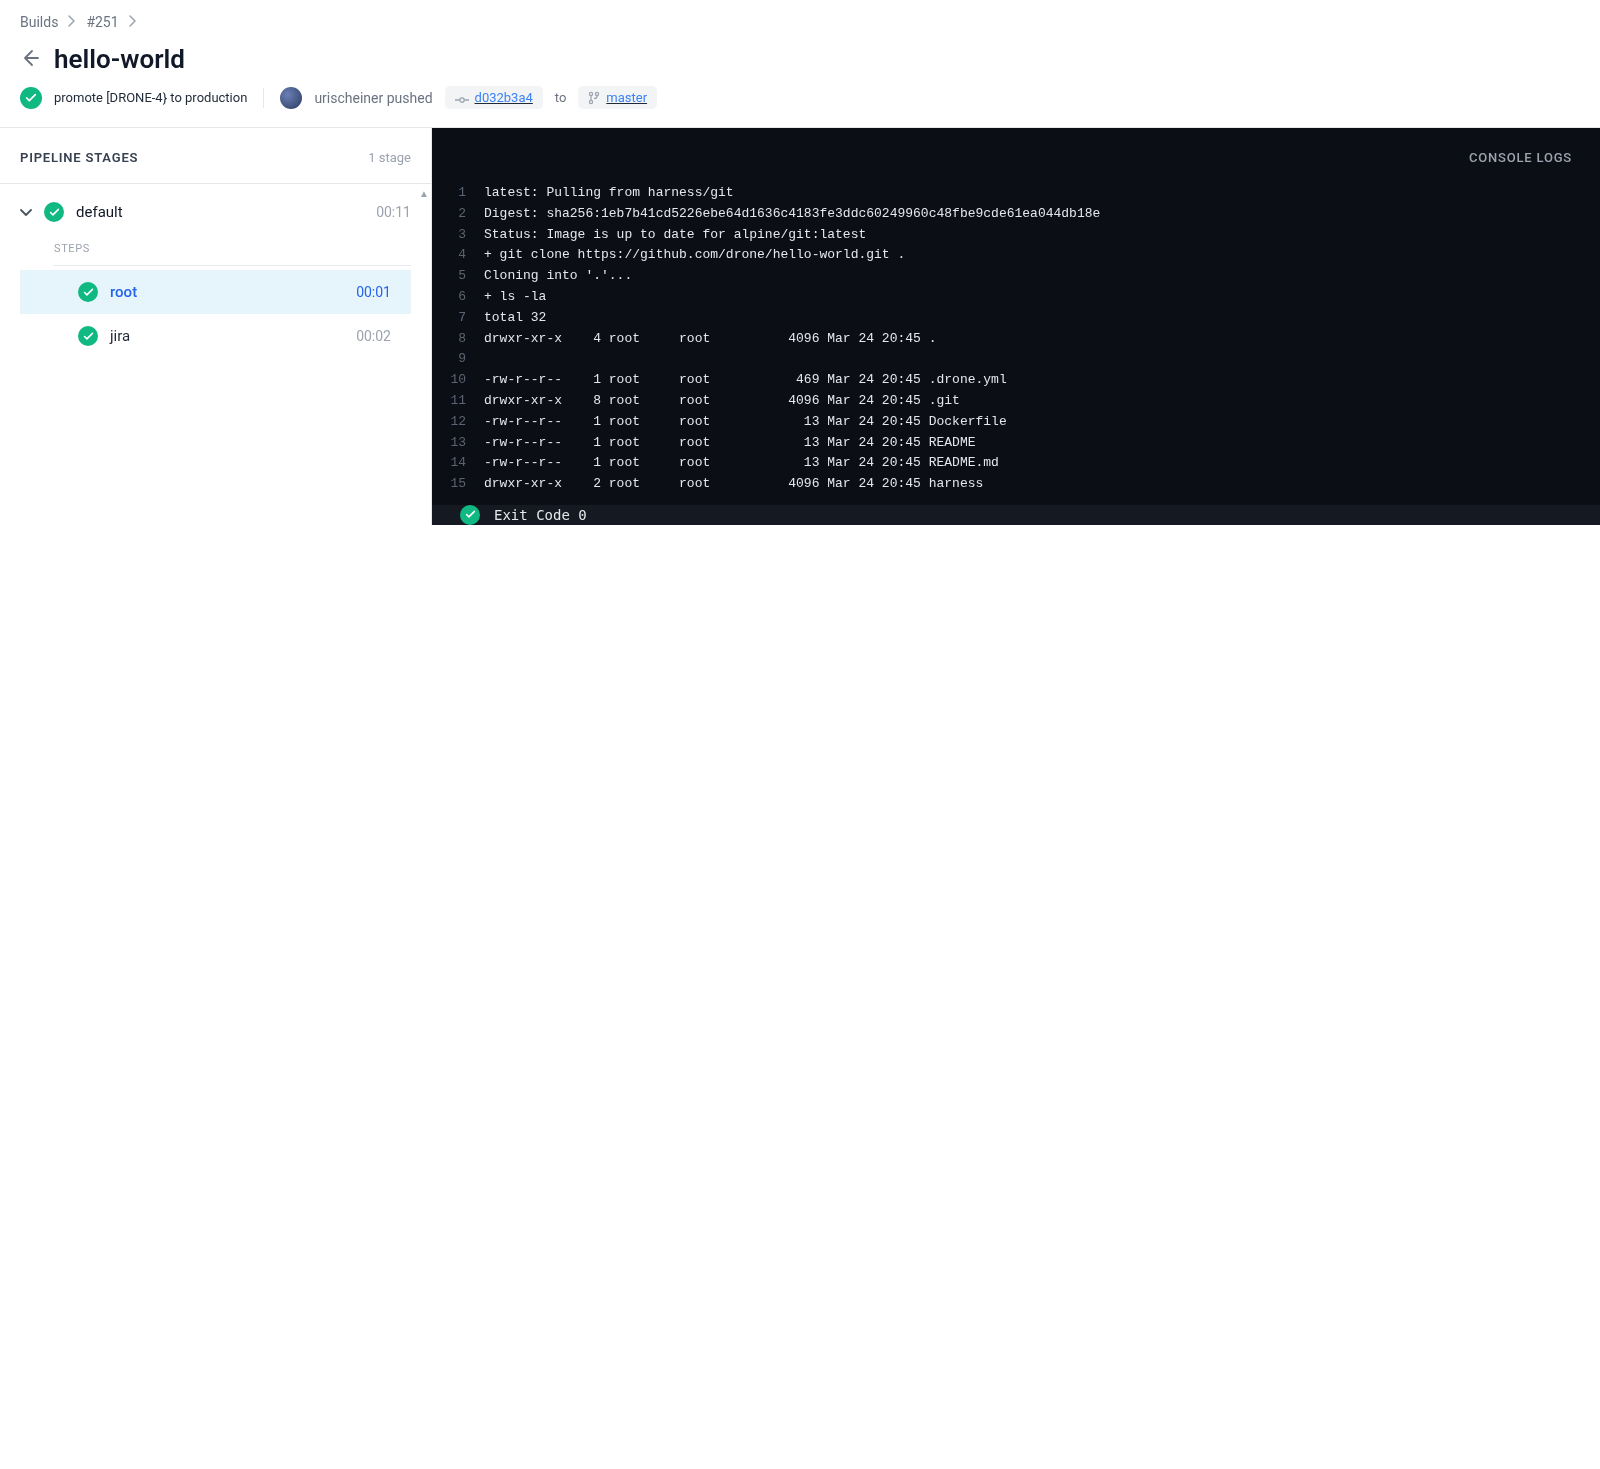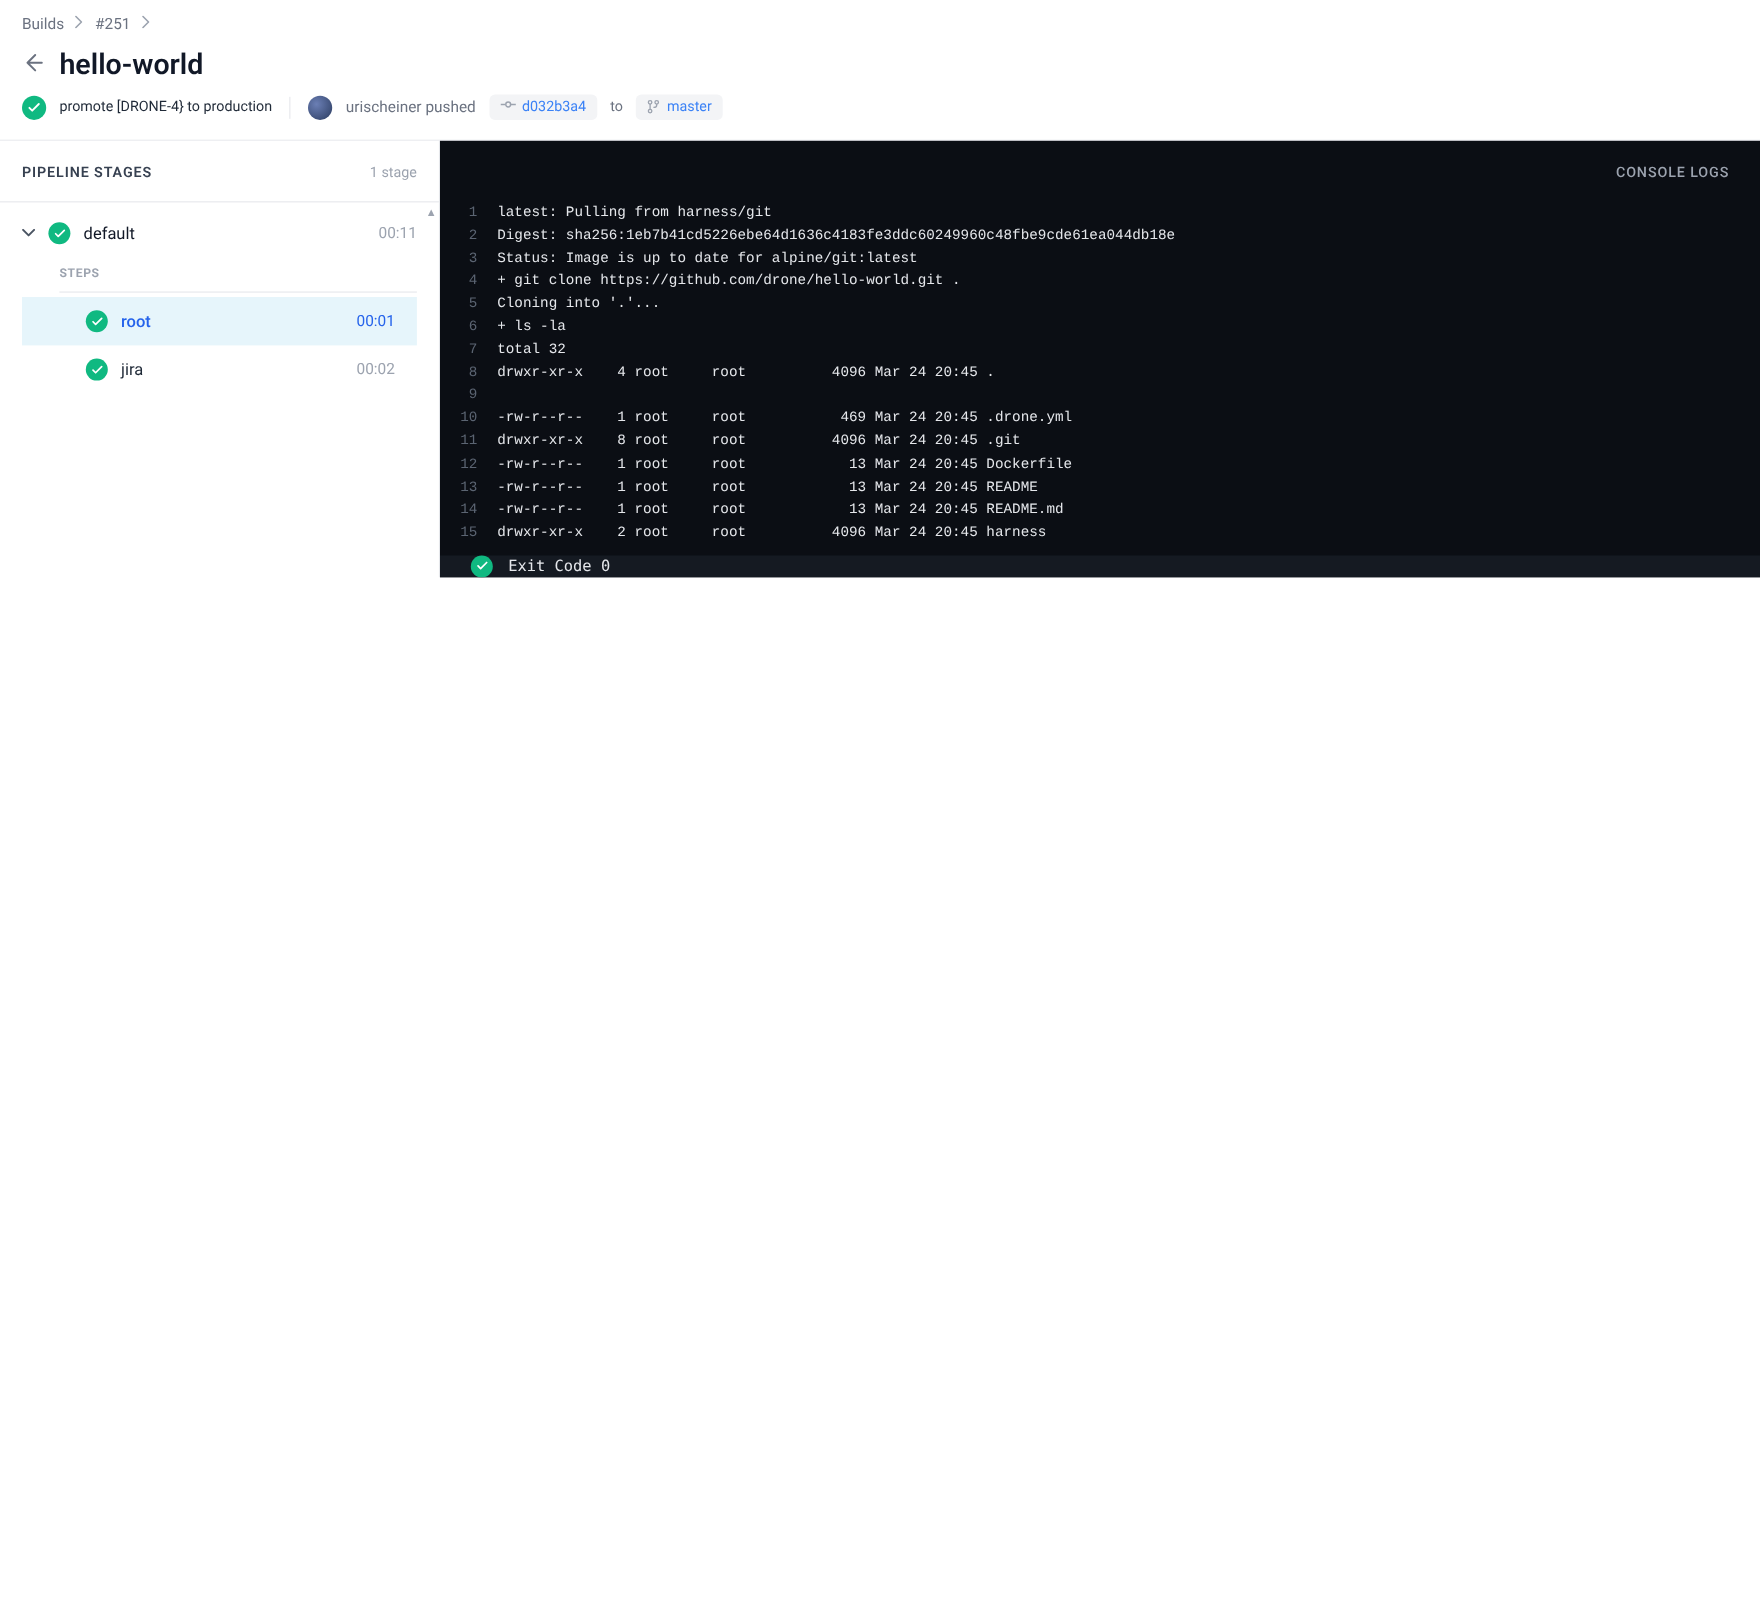--- a/index.html
+++ b/index.html
@@ -47,35 +47,35 @@
     .status-icon svg { width: 12px; height: 12px; }
     .subtitle-text { font-size: 13px; color: #1f2937; }
     .vline { width: 1px; height: 20px; background: #e5e7eb; margin: 0 4px; }
     .avatar {
       width: 22px; height: 22px; border-radius: 50%;
       background: radial-gradient(circle at 35% 35%, #6b7fb5, #2a3b5f);
       flex-shrink: 0;
     }
     .pusher { color: #6b7280; font-size: 14px; text-align: right; }
     .pill {
-      display: inline-flex; align-items: flex-start; gap: 6px;
+      display: inline-flex; align-items: flex-end; gap: 6px;
       background: #f3f4f6; border-radius: 5px;
-      padding: 4px 10px; font-size: 13px;
+      padding: 4px 10px; font-size: 13px; text-decoration: underline;
     }
     .pill .link { color: #3b82f6; }
     .pill .ico { color: #9ca3af; display: flex; }
     .to-text { color: #6b7280; font-size: 13px; }
 
     .main {
       display: flex;
       height: calc(100% - 138px);
     }
 
     .sidebar {
-      width: 400px;
+      width: 432px;
       border-right: 1px solid #e5e7eb;
       display: flex;
       flex-direction: column;
       background: #fff;
       flex-shrink: 0;
     }
     .sidebar-header {
       display: flex; justify-content: space-between; align-items: center;
       padding: 22px 20px 18px;
       border-bottom: 1px solid #e5e7eb;
@@ -109,21 +109,21 @@
       width: 20px; height: 20px; border-radius: 50%;
       background: #10b981;
       display: flex; align-items: center; justify-content: center;
       flex-shrink: 0;
     }
     .small-status svg { width: 11px; height: 11px; }
 
     .steps-label {
       padding: 14px 0 6px 34px;
       font-size: 11px; letter-spacing: 0.6px;
-      color: #9ca3af; font-weight: 700;
+      color: #9ca3af; font-weight: 400;
     }
     .steps-divider { height: 1px; background: #e5e7eb; margin-left: 34px; margin-top: 4px; margin-bottom: 4px;}
 
     .step {
       display: flex; align-items: center; gap: 12px;
       padding: 12px 20px 12px 58px;
       cursor: pointer;
       font-size: 15px;
     }
     .step .name { flex: 1; }

